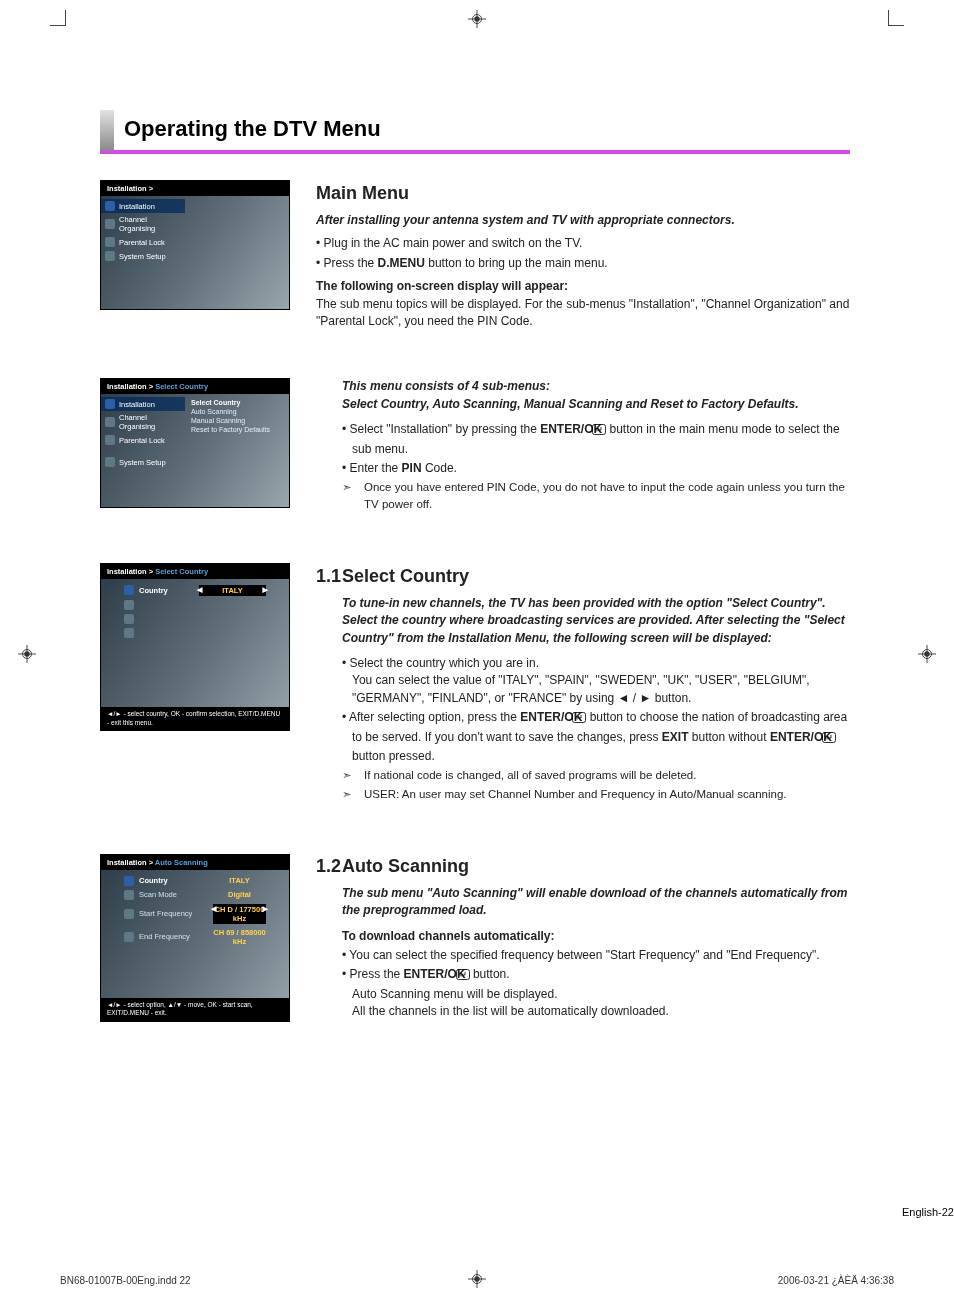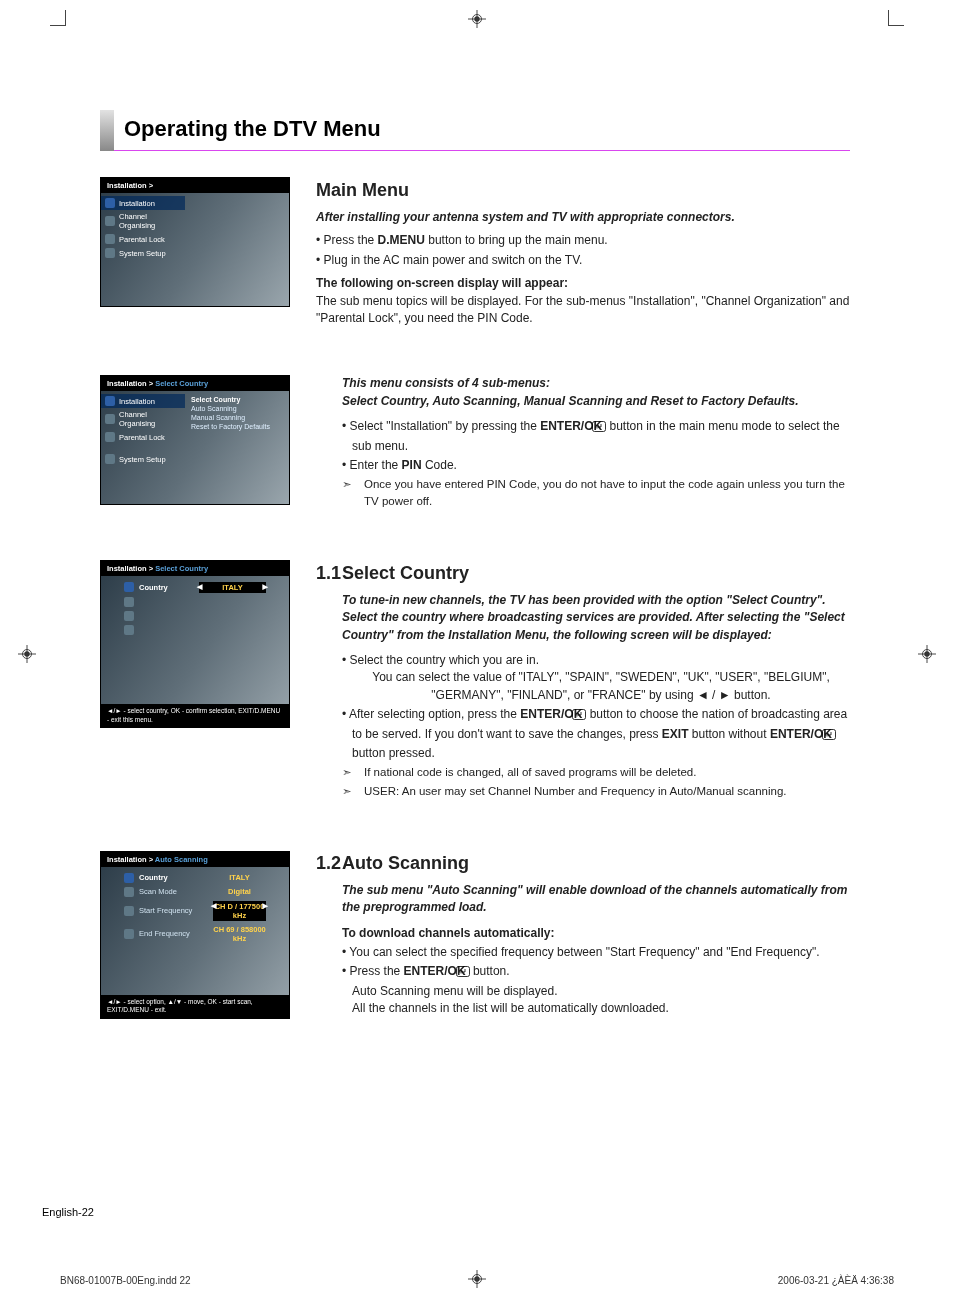--- a/index.html
+++ b/index.html
@@ -9,21 +9,21 @@
   .crop-top-left{ top:10px; left:50px; border-right:1px solid #444; border-bottom:1px solid #444;}
   .crop-top-right{ top:10px; right:50px; border-left:1px solid #444; border-bottom:1px solid #444;}
   .reg-mark { position:absolute; width:18px; height:18px; }
   .reg-mark svg{width:100%;height:100%;}
   .reg-top{top:10px; left:50%; transform:translateX(-50%);}
   .reg-left{top:50%; left:18px; transform:translateY(-50%);}
   .reg-right{top:50%; right:18px; transform:translateY(-50%);}
   .reg-bot{bottom:20px; left:50%; transform:translateX(-50%);}
 
   .content { position:absolute; left:100px; top:110px; width:750px; }
-  .page-title { font-size:22px; font-weight:bold; padding:6px 0 8px 24px; border-bottom:1px solid #d946ef; position:relative; }
+  .page-title { font-size:22px; font-weight:bold; padding:6px 0 8px 24px; border-bottom:4px solid #d946ef; position:relative; }
   .page-title::before{ content:""; position:absolute; left:0; top:0; bottom:-1px; width:14px; background:linear-gradient(#e2e2e2,#888); }
 
   .section { display:flex; margin-top:26px; align-items:flex-start; }
   .screenshot { width:190px; flex:0 0 190px; margin-right:26px; }
   .text-col { flex:1; font-size:12px; line-height:1.45; color:#222;}
   .text-col h3 { font-size:18px; font-weight:bold; margin-bottom:6px; }
   .text-col h3 .num{ display:inline-block; width:26px;}
   .intro-em{ font-style:italic; font-weight:bold; margin-bottom:6px;}
   .intro-em-indent{ font-style:italic; font-weight:bold; margin:0 0 8px 26px;}
   .text-col ul{ list-style:none; }
@@ -59,21 +59,21 @@
   .tv-wide .f-row .ic2{ width:10px; height:10px; background:#5f7886; border-radius:2px; margin-right:5px;}
   .tv-wide .f-row.sel .ic2{ background:#2d5fa6;}
   .tv-foot{ position:absolute; left:0; right:0; bottom:0; background:#000; padding:3px 6px; font-size:6.5px; line-height:1.25; color:#fff;}
   .tv.country-tv{ min-height:168px;}
   .tv.country-tv .tv-wide .f-row .lab{width:60px;}
   .tv.auto-tv{ min-height:168px;}
   .tv.auto-tv .tv-wide .f-row .lab{width:74px;}
   .tv.auto-tv .tv-wide .f-row .val.box{ background:#000; padding:1px 0;}
   .tv.country-tv .tv-wide .f-row .val.box{ background:#000; padding:1px 0;}
 
-  .page-num{ position:absolute; bottom:90px; left:2px; right:0; text-align:left; font-size:11px;padding-left:40px;}
+  .page-num{ position:absolute; bottom:90px; left:2px; right:0; text-align:right; font-size:11px;padding-left:40px;}
   .imprint{ position:absolute; bottom:22px; left:60px; right:60px; display:flex; justify-content:space-between; font-size:10px; color:#333;}
 </style>
 </head>
 <body>
 
 <div class="page">
   <div class="crop-top-left"></div>
   <div class="crop-top-right"></div>
   <div class="reg-mark reg-top"><svg viewBox="0 0 20 20">
         <circle cx="10" cy="10" r="5" fill="none" stroke="#333" stroke-width="1"></circle>
@@ -126,22 +126,22 @@
                   <span>System Setup</span>
                 </div>
             </div>
           </div>
         </div>
       </div>
       <div class="text-col">
         <h3>Main Menu</h3>
         <p class="intro-em">After installing your antenna system and TV with appropriate connectors.</p>
         <ul>
+          <li>Plug in the AC main power and switch on the TV.</li>
           <li><span>Press the </span><b>D.MENU</b><span> button to bring up the main menu.</span></li>
-          <li>Plug in the AC main power and switch on the TV.</li>
         </ul>
         <p class="bold-line">The following on-screen display will appear:</p>
         <p>The sub menu topics will be displayed. For the sub-menus "Installation", "Channel Organization" and "Parental Lock", you need the PIN Code.</p>
       </div>
     </div>
 
     <div class="section" style="margin-top:48px;">
       <div class="screenshot">
         <div class="tv">
           <div class="tv-header"><span>Installation &gt; </span><span class="crumb">Select Country</span></div>
@@ -208,21 +208,21 @@
                 </div>
             </div>
           </div>
           <div class="tv-foot">◄/► - select country, OK - confirm selection, EXIT/D.MENU - exit this menu.</div>
         </div>
       </div>
       <div class="text-col">
         <h3><span class="num">1.1</span><span>Select Country</span></h3>
         <p class="intro-em-indent">To tune-in new channels, the TV has been provided with the option "Select Country". Select the country where broadcasting services are provided. After selecting the "Select Country" from the Installation Menu, the following screen will be displayed:</p>
         <ul class="indent">
-          <li><span>Select the country which you are in.</span><br><span style="text-indent:0;display:inline-block;text-align:center;">You can select the value of "ITALY", "SPAIN", "SWEDEN", "UK", "USER", "BELGIUM", "GERMANY", "FINLAND", or "FRANCE" by using ◄ / ► button.</span></li>
+          <li><span>Select the country which you are in.</span><br><span style="text-indent:0;display:inline-block;">You can select the value of "ITALY", "SPAIN", "SWEDEN", "UK", "USER", "BELGIUM", "GERMANY", "FINLAND", or "FRANCE" by using ◄ / ► button.</span></li>
           <li><span>After selecting option, press the </span><b>ENTER/OK</b><span class="enter-icon"><svg viewBox="0 0 14 11">
                   <rect x="0.5" y="0.5" width="13" height="10" rx="2" fill="none" stroke="#000" stroke-width="0.8"></rect>
                   <path d="M9 3 v3 h-4 M5 4.5 L3.5 6 L5 7.5" fill="none" stroke="#000" stroke-width="0.8"></path>
                 </svg></span><span> button to choose the nation of broadcasting area to be served. If you don't want to save the changes, press </span><b>EXIT</b><span> button without </span><b>ENTER/OK</b><span class="enter-icon"><svg viewBox="0 0 14 11">
                   <rect x="0.5" y="0.5" width="13" height="10" rx="2" fill="none" stroke="#000" stroke-width="0.8"></rect>
                   <path d="M9 3 v3 h-4 M5 4.5 L3.5 6 L5 7.5" fill="none" stroke="#000" stroke-width="0.8"></path>
                 </svg></span><span> button pressed.</span></li>
         </ul>
         <div class="note indent">If national code is changed, all of saved programs will be deleted.</div>
         <div class="note indent">USER: An user may set Channel Number and Frequency in Auto/Manual scanning.</div>

